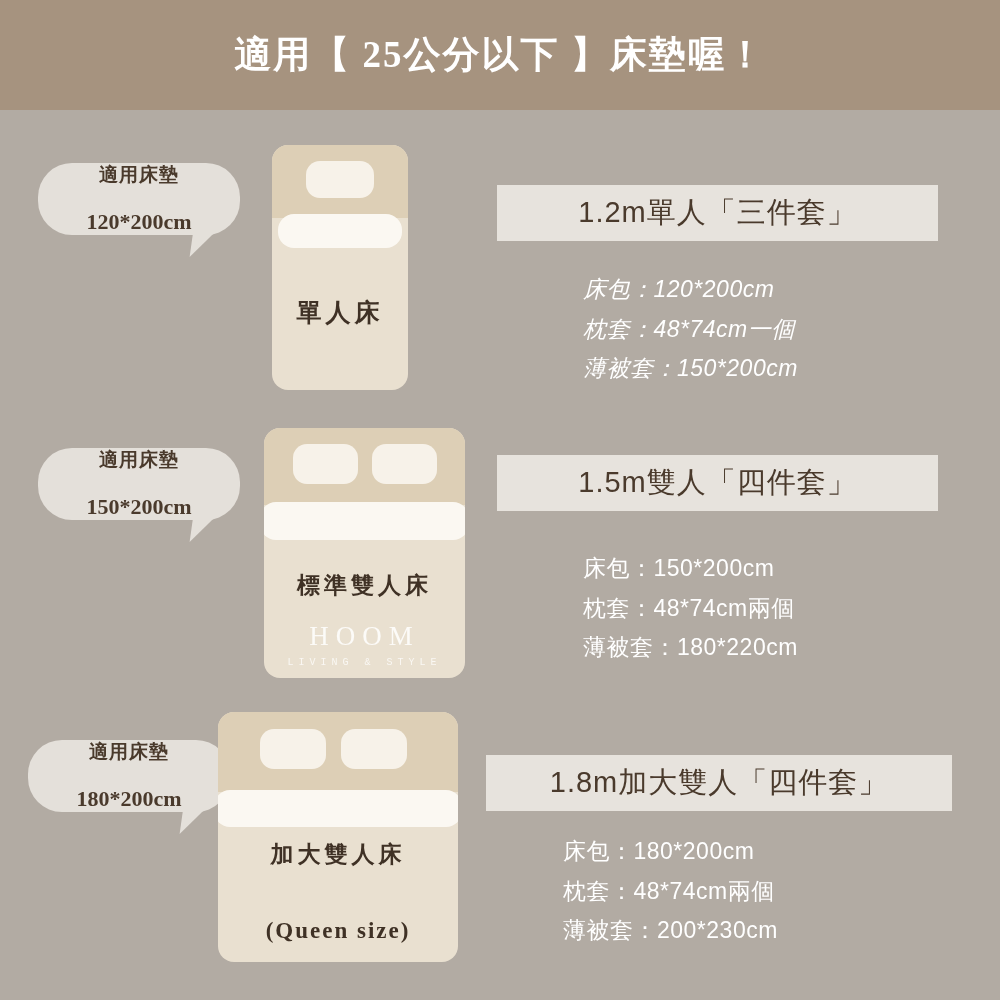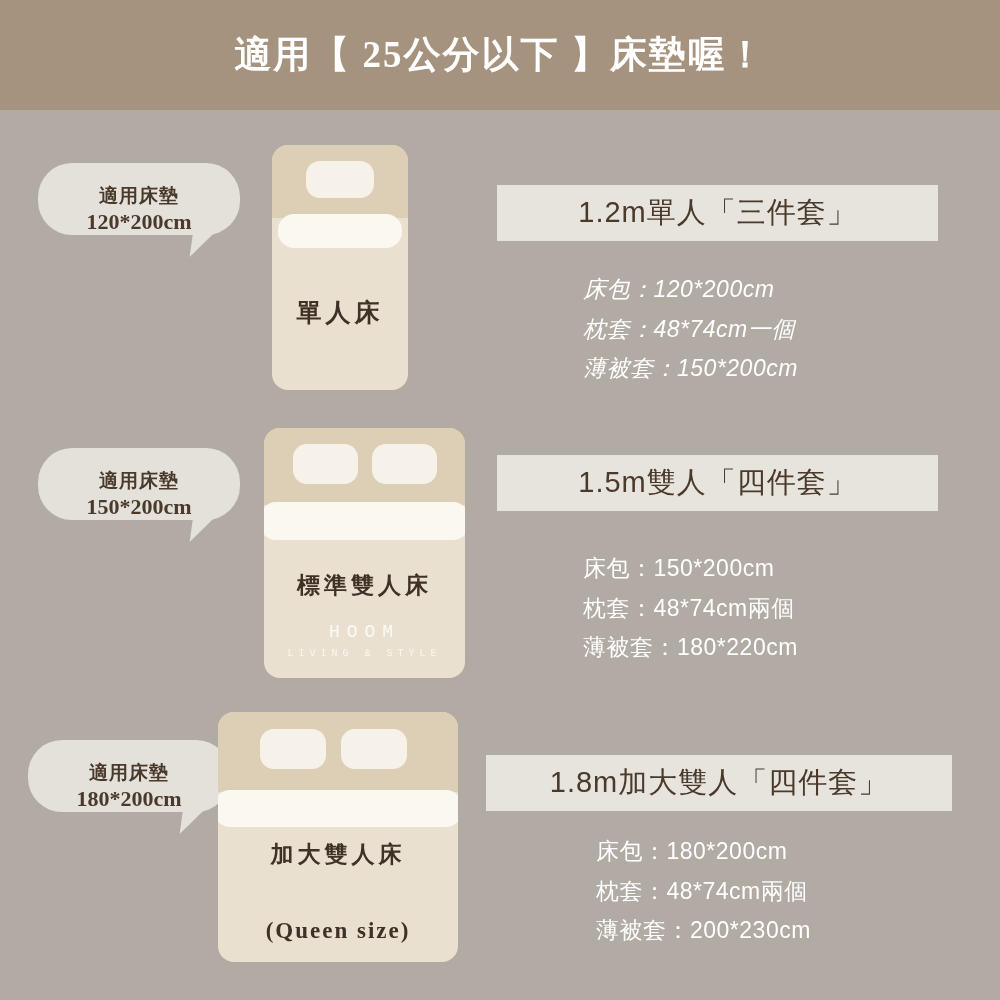--- a/index.html
+++ b/index.html
@@ -23,21 +23,21 @@
     font-size:37px;font-weight:700;color:#ffffff;
     letter-spacing:2px;white-space:nowrap;
   }
 
   
   .bubble{
     position:absolute;
     background:#e4e0da;
     border-radius:34px;
     display:flex;flex-direction:column;
-    align-items:center;justify-content:flex-end;
+    align-items:center;justify-content:space-between;
     font-family:"Liberation Serif", serif;
     color:#4a3a2c;
     box-sizing:border-box;
   }
   .bubble .l1{font-size:19px;font-weight:700;line-height:1.25;letter-spacing:1px;}
   .bubble .l2{font-size:22px;font-weight:700;line-height:1.25;letter-spacing:0px;}
   .bubble .tail{
     position:absolute;
     width:0;height:0;
     border-style:solid;
@@ -77,22 +77,22 @@
     letter-spacing:4px;
     line-height:1.28;
   }
   .bed .bedlabel .sub{letter-spacing:2px;display:block;margin-top:47px;}
 
   .watermark{
     position:absolute;left:0;width:100%;text-align:center;
     color:#fdfcfa;opacity:.95;
   }
   .watermark .wm-main{
-    font-family:Liberation Mono, monospace;
-    font-size:18px;letter-spacing:7px;line-height:1;font-weight:400;
+    font-family:Liberation Serif, serif;
+    font-size:27px;letter-spacing:7px;line-height:1;font-weight:400;
   }
   .watermark .wm-sub{
     font-family:Liberation Mono, monospace;
     font-size:10px;letter-spacing:5px;margin-top:7px;opacity:.9;
   }
 
   
   .title-bar{
     position:absolute;
     background:#e7e3dd;
@@ -191,19 +191,19 @@
     <div class="bedlabel" style="top:128px;font-size:23px;">
       <span>加大雙人床</span>
       <span class="sub">(Queen size)</span>
     </div>
   </div>
 
   <div class="title-bar" style="left:486px;top:755px;width:466px;height:56px;">
     <div class="t">1.8m加大雙人「四件套」</div>
   </div>
 
-  <div class="spec-list" style="left:596px;top:832px;">
+  <div class="spec-list" style="left:563px;top:832px;">
     <div>床包：180*200cm</div>
     <div>枕套：48*74cm兩個</div>
     <div>薄被套：200*230cm</div>
   </div>
 
 </div>
 
 </body></html>

